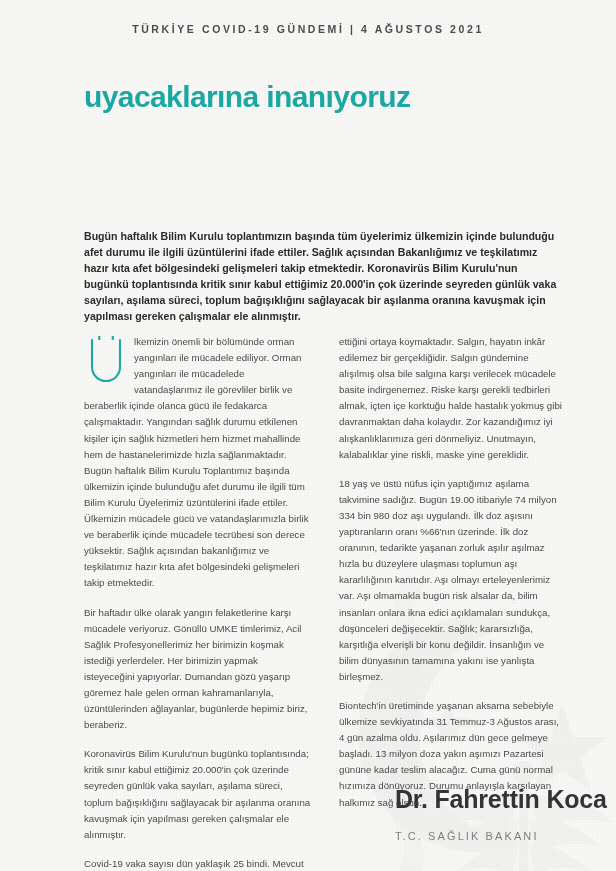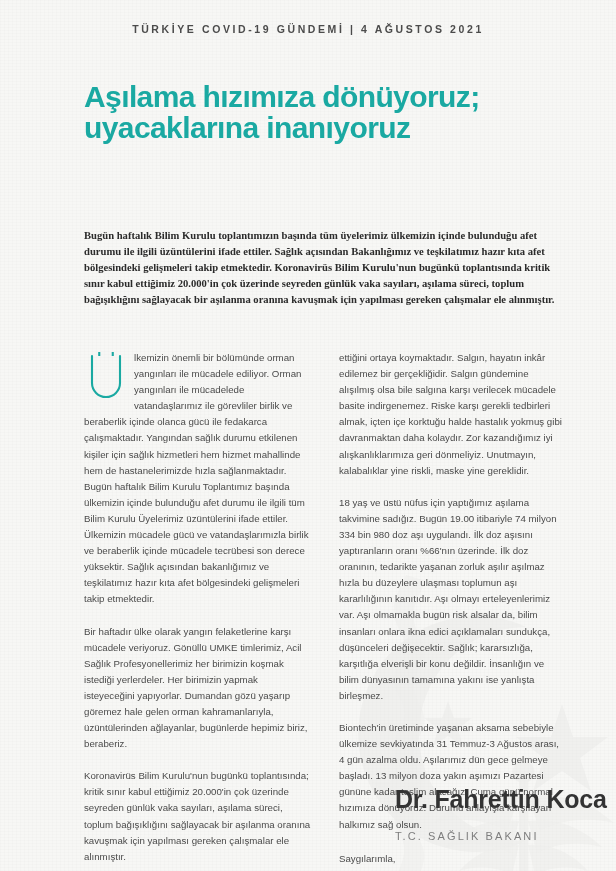--- a/index.html
+++ b/index.html
@@ -73,42 +73,41 @@
     position: absolute;
     top: 228px;
     left: 84px;
     width: 478px;
     z-index: 3;
     font-size: 10.6px;
     font-weight: bold;
     line-height: 1.52;
     color: #2b2b2b;
     text-align: left;
-    font-family: Liberation Serif, serif;
   }
 
   
   .columns {
     position: absolute;
     top: 334px;
     left: 84px;
     width: 482px;
     height: 510px;
     z-index: 3;
     display: flex;
     gap: 28px;
   }
   .col {
     width: 227px;
     font-size: 9.7px;
     line-height: 1.66;
     color: #4a4a4a;
   }
   .col p {
-    margin: 16px 0 13px 0;
+    margin: 0 0 13px 0;
   }
   .col p:last-child { margin-bottom: 0; }
 
   
   .dropcap {
     float: left;
     width: 44px;
     height: 52px;
     margin: 2px 6px 0 0;
     position: relative;
@@ -169,21 +168,20 @@
 
       <g opacity="0.62">
         <path d="M96 12 c-8 16 -14 26 -12 40 c2 14 12 20 10 34 c-2 14 -12 20 -10 34 c2 14 12 20 10 34 c-2 14 -12 20 -10 34 c2 14 12 20 10 34 c-2 14 -12 20 -10 34 c2 14 12 20 10 34 c-1 9 -5 16 -8 24 l-22 0 c4 -12 9 -20 10 -30 c2 -14 -8 -20 -10 -34 c-2 -14 8 -20 10 -34 c2 -14 -8 -20 -10 -34 c-2 -14 8 -20 10 -34 c2 -14 -8 -20 -10 -34 c-2 -14 8 -20 10 -34 c2 -14 -8 -20 -10 -34 c-2 -14 5 -25 12 -40 z"></path>
       </g>
     </g>
   </svg>
 
   <div class="kicker">TÜRKİYE COVID-19 GÜNDEMİ | 4 AĞUSTOS 2021</div>
 
   <h1 class="headline">
-    <span class="hl-line">Aşılama hızımıza dönüyoruz;</span>
     <span class="hl-line">uyacaklarına inanıyoruz</span>
   </h1>
 
   <div class="lead">Bugün haftalık Bilim Kurulu toplantımızın başında tüm üyelerimiz ülkemizin içinde bulunduğu afet durumu ile ilgili üzüntülerini ifade ettiler. Sağlık açısından Bakanlığımız ve teşkilatımız hazır kıta afet bölgesindeki gelişmeleri takip etmektedir. Koronavirüs Bilim Kurulu'nun bugünkü toplantısında kritik sınır kabul ettiğimiz 20.000'in çok üzerinde seyreden günlük vaka sayıları, aşılama süreci, toplum bağışıklığını sağlayacak bir aşılanma oranına kavuşmak için yapılması gereken çalışmalar ele alınmıştır.</div>
 
   <div class="columns">
 
     <div class="col">
       <p>
         <span class="dropcap">
@@ -197,21 +195,20 @@
       </p>
       <p>Bir haftadır ülke olarak yangın felaketlerine karşı mücadele veriyoruz. Gönüllü UMKE timlerimiz, Acil Sağlık Profesyonellerimiz her birimizin koşmak istediği yerlerdeler. Her birimizin yapmak isteyeceğini yapıyorlar. Dumandan gözü yaşarıp göremez hale gelen orman kahramanlarıyla, üzüntülerinden ağlayanlar, bugünlerde hepimiz biriz, beraberiz.</p>
       <p>Koronavirüs Bilim Kurulu'nun bugünkü toplantısında; kritik sınır kabul ettiğimiz 20.000'in çok üzerinde seyreden günlük vaka sayıları, aşılama süreci, toplum bağışıklığını sağlayacak bir aşılanma oranına kavuşmak için yapılması gereken çalışmalar ele alınmıştır.</p>
       <p>Covid-19 vaka sayısı dün yaklaşık 25 bindi. Mevcut durum bayram tatilindeki bulaşmaların artarak devam</p>
     </div>
 
     <div class="col">
       <p>ettiğini ortaya koymaktadır. Salgın, hayatın inkâr edilemez bir gerçekliğidir. Salgın gündemine alışılmış olsa bile salgına karşı verilecek mücadele basite indirgenemez. Riske karşı gerekli tedbirleri almak, içten içe korktuğu halde hastalık yokmuş gibi davranmaktan daha kolaydır. Zor kazandığımız iyi alışkanlıklarımıza geri dönmeliyiz. Unutmayın, kalabalıklar yine riskli, maske yine gereklidir.</p>
       <p>18 yaş ve üstü nüfus için yaptığımız aşılama takvimine sadığız. Bugün 19.00 itibariyle 74 milyon 334 bin 980 doz aşı uygulandı. İlk doz aşısını yaptıranların oranı %66'nın üzerinde. İlk doz oranının, tedarikte yaşanan zorluk aşılır aşılmaz hızla bu düzeylere ulaşması toplumun aşı kararlılığının kanıtıdır. Aşı olmayı erteleyenlerimiz var. Aşı olmamakla bugün risk alsalar da, bilim insanları onlara ikna edici açıklamaları sundukça, düşünceleri değişecektir. Sağlık; kararsızlığa, karşıtlığa elverişli bir konu değildir. İnsanlığın ve bilim dünyasının tamamına yakını ise yanlışta birleşmez.</p>
       <p>Biontech'in üretiminde yaşanan aksama sebebiyle ülkemize sevkiyatında 31 Temmuz-3 Ağustos arası, 4 gün azalma oldu. Aşılarımız dün gece gelmeye başladı. 13 milyon doza yakın aşımızı Pazartesi gününe kadar teslim alacağız. Cuma günü normal hızımıza dönüyoruz. Durumu anlayışla karşılayan halkımız sağ olsun.</p>
-      <p class="sign-off">Saygılarımla,</p>
     </div>
 
   </div>
 
   <div class="signature">
     <div class="sig-name">Dr. Fahrettin Koca</div>
     <div class="sig-title">T.C. SAĞLIK BAKANI</div>
   </div>
 
 </div>

